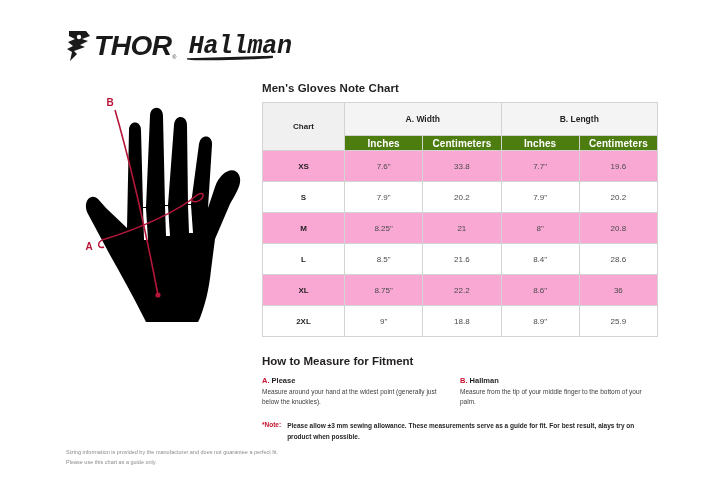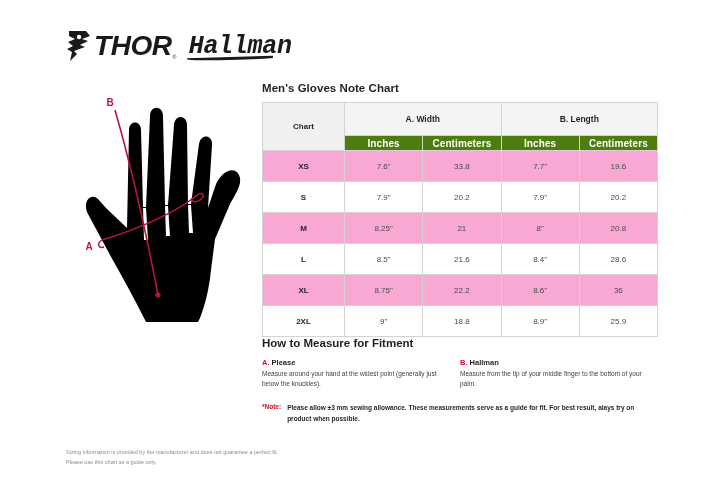--- a/index.html
+++ b/index.html
@@ -147,20 +147,21 @@
     height: 30px;
     font-size: 8px;
     font-weight: bold;
     color: #231f20;
   }
   tr.row-alt td { background: #f9a8d4; }
   tr.row-plain td { background: #ffffff; }
 
   
   .howto {
+    margin-top: 18px;
   }
   .howto-title {
     font-size: 11.5px;
     font-weight: bold;
     color: #231f20;
     margin: 0 0 9px 0;
   }
   .howto-cols {
     display: flex;
     gap: 0;

